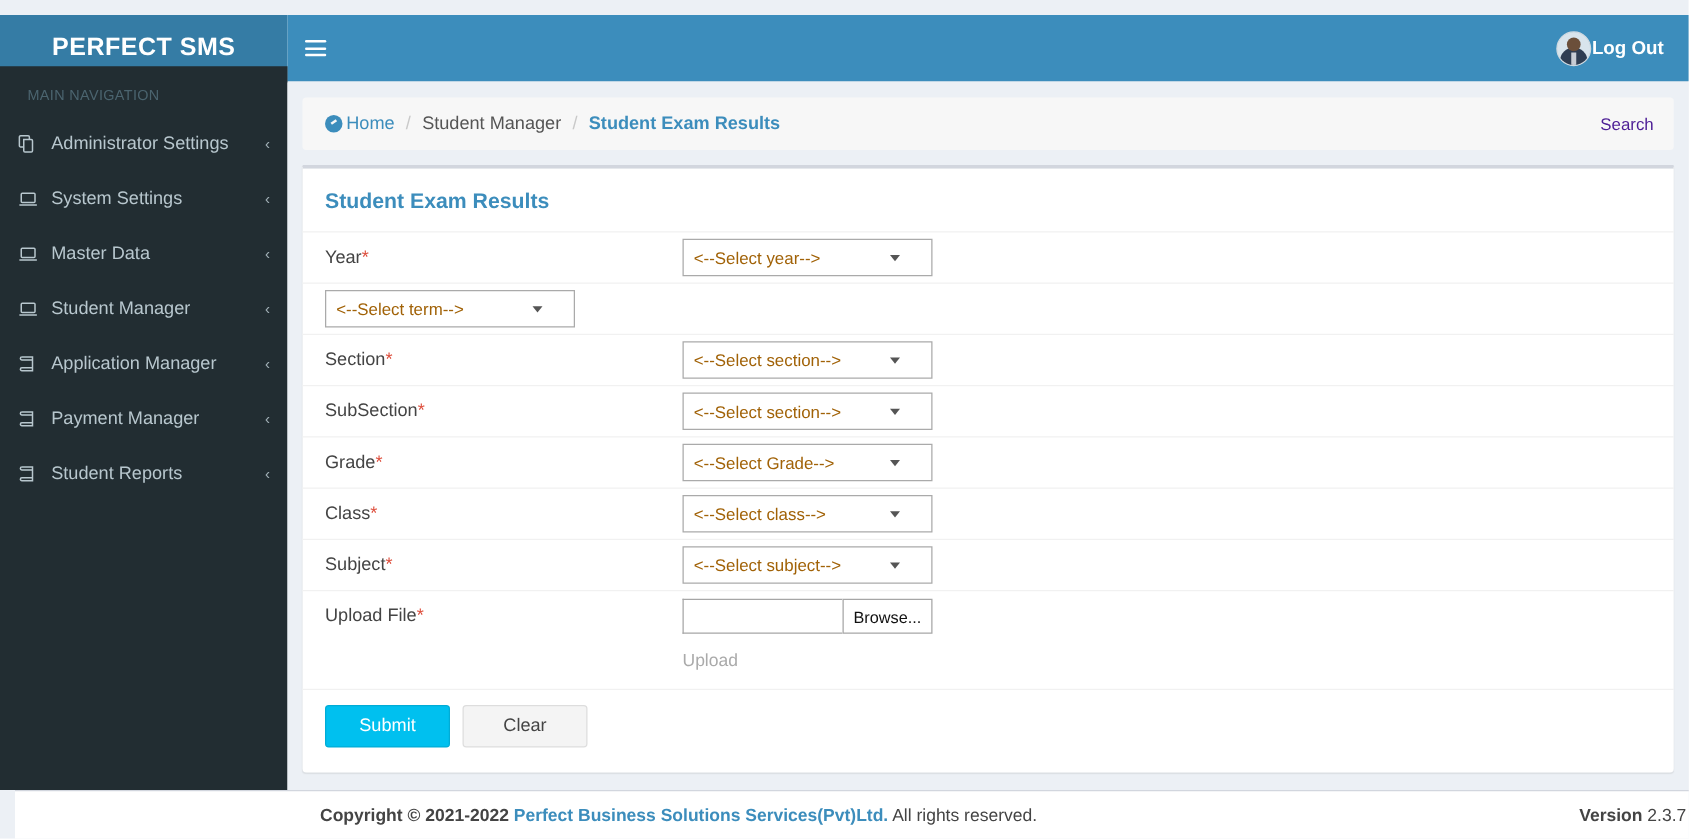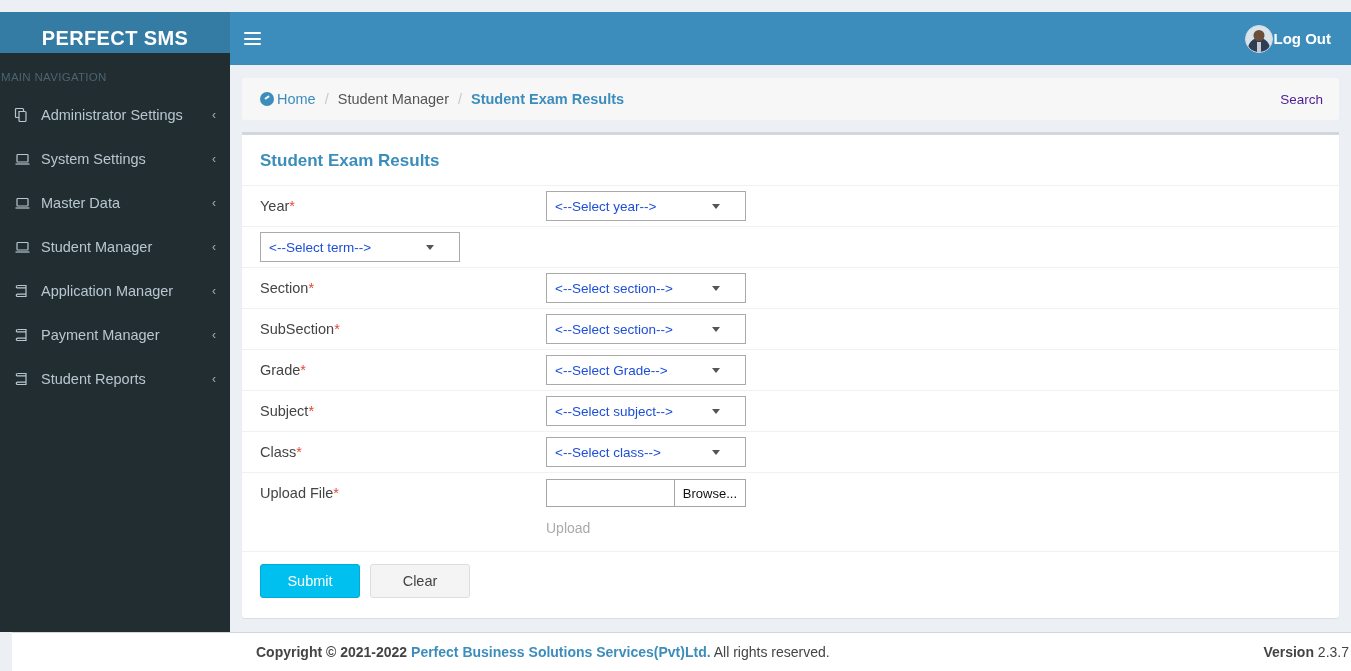--- a/index.html
+++ b/index.html
@@ -117,21 +117,21 @@
 
   
   .sidebar {
     position: absolute;
     top: 53px; left: 0;
     width: 230px;
     height: 579px;
     background: #222d32;
   }
   .nav-header {
-    padding: 18px 16px 10px 1px;
+    padding: 18px 16px 10px 22px;
     color: #4b646f;
     font-size: 11.5px;
     letter-spacing: 0.3px;
   }
   .nav-item {
     display: flex;
     align-items: center;
     height: 44px;
     padding: 0 14px 0 14px;
     color: #b8c7ce;
@@ -254,21 +254,21 @@
   .sel {
     width: 200px;
     height: 30px;
     border: 1px solid #aaaaaa;
     background: #ffffff;
     display: flex;
     align-items: center;
     justify-content: space-between;
     padding: 0 25px 0 8px;
     font-size: 13.5px;
-    color: #1d4ed8;
+    color: #a16207;
     cursor: pointer;
   }
   .sel-caret {
     width: 0; height: 0;
     border-left: 4px solid transparent;
     border-right: 4px solid transparent;
     border-top: 5px solid #555555;
   }
 
   .file-group {
@@ -527,34 +527,34 @@
           <span>Grade</span><span class="req">*</span>
         </div>
         <div class="sel">
           <span>&lt;--Select Grade--&gt;</span>
           <span class="sel-caret"></span>
         </div>
       </div>
 
       <div class="form-row">
         <div class="form-label">
+          <span>Class</span><span class="req">*</span>
+        </div>
+        <div class="sel">
+          <span>&lt;--Select class--&gt;</span>
+          <span class="sel-caret"></span>
+        </div>
+      </div>
+
+      <div class="form-row">
+        <div class="form-label">
           <span>Subject</span><span class="req">*</span>
         </div>
         <div class="sel">
           <span>&lt;--Select subject--&gt;</span>
-          <span class="sel-caret"></span>
-        </div>
-      </div>
-
-      <div class="form-row">
-        <div class="form-label">
-          <span>Class</span><span class="req">*</span>
-        </div>
-        <div class="sel">
-          <span>&lt;--Select class--&gt;</span>
           <span class="sel-caret"></span>
         </div>
       </div>
 
       <div class="form-row">
         <div class="form-label">
           <span>Upload File</span><span class="req">*</span>
         </div>
         <div class="file-group">
           <div class="file-text"></div>

